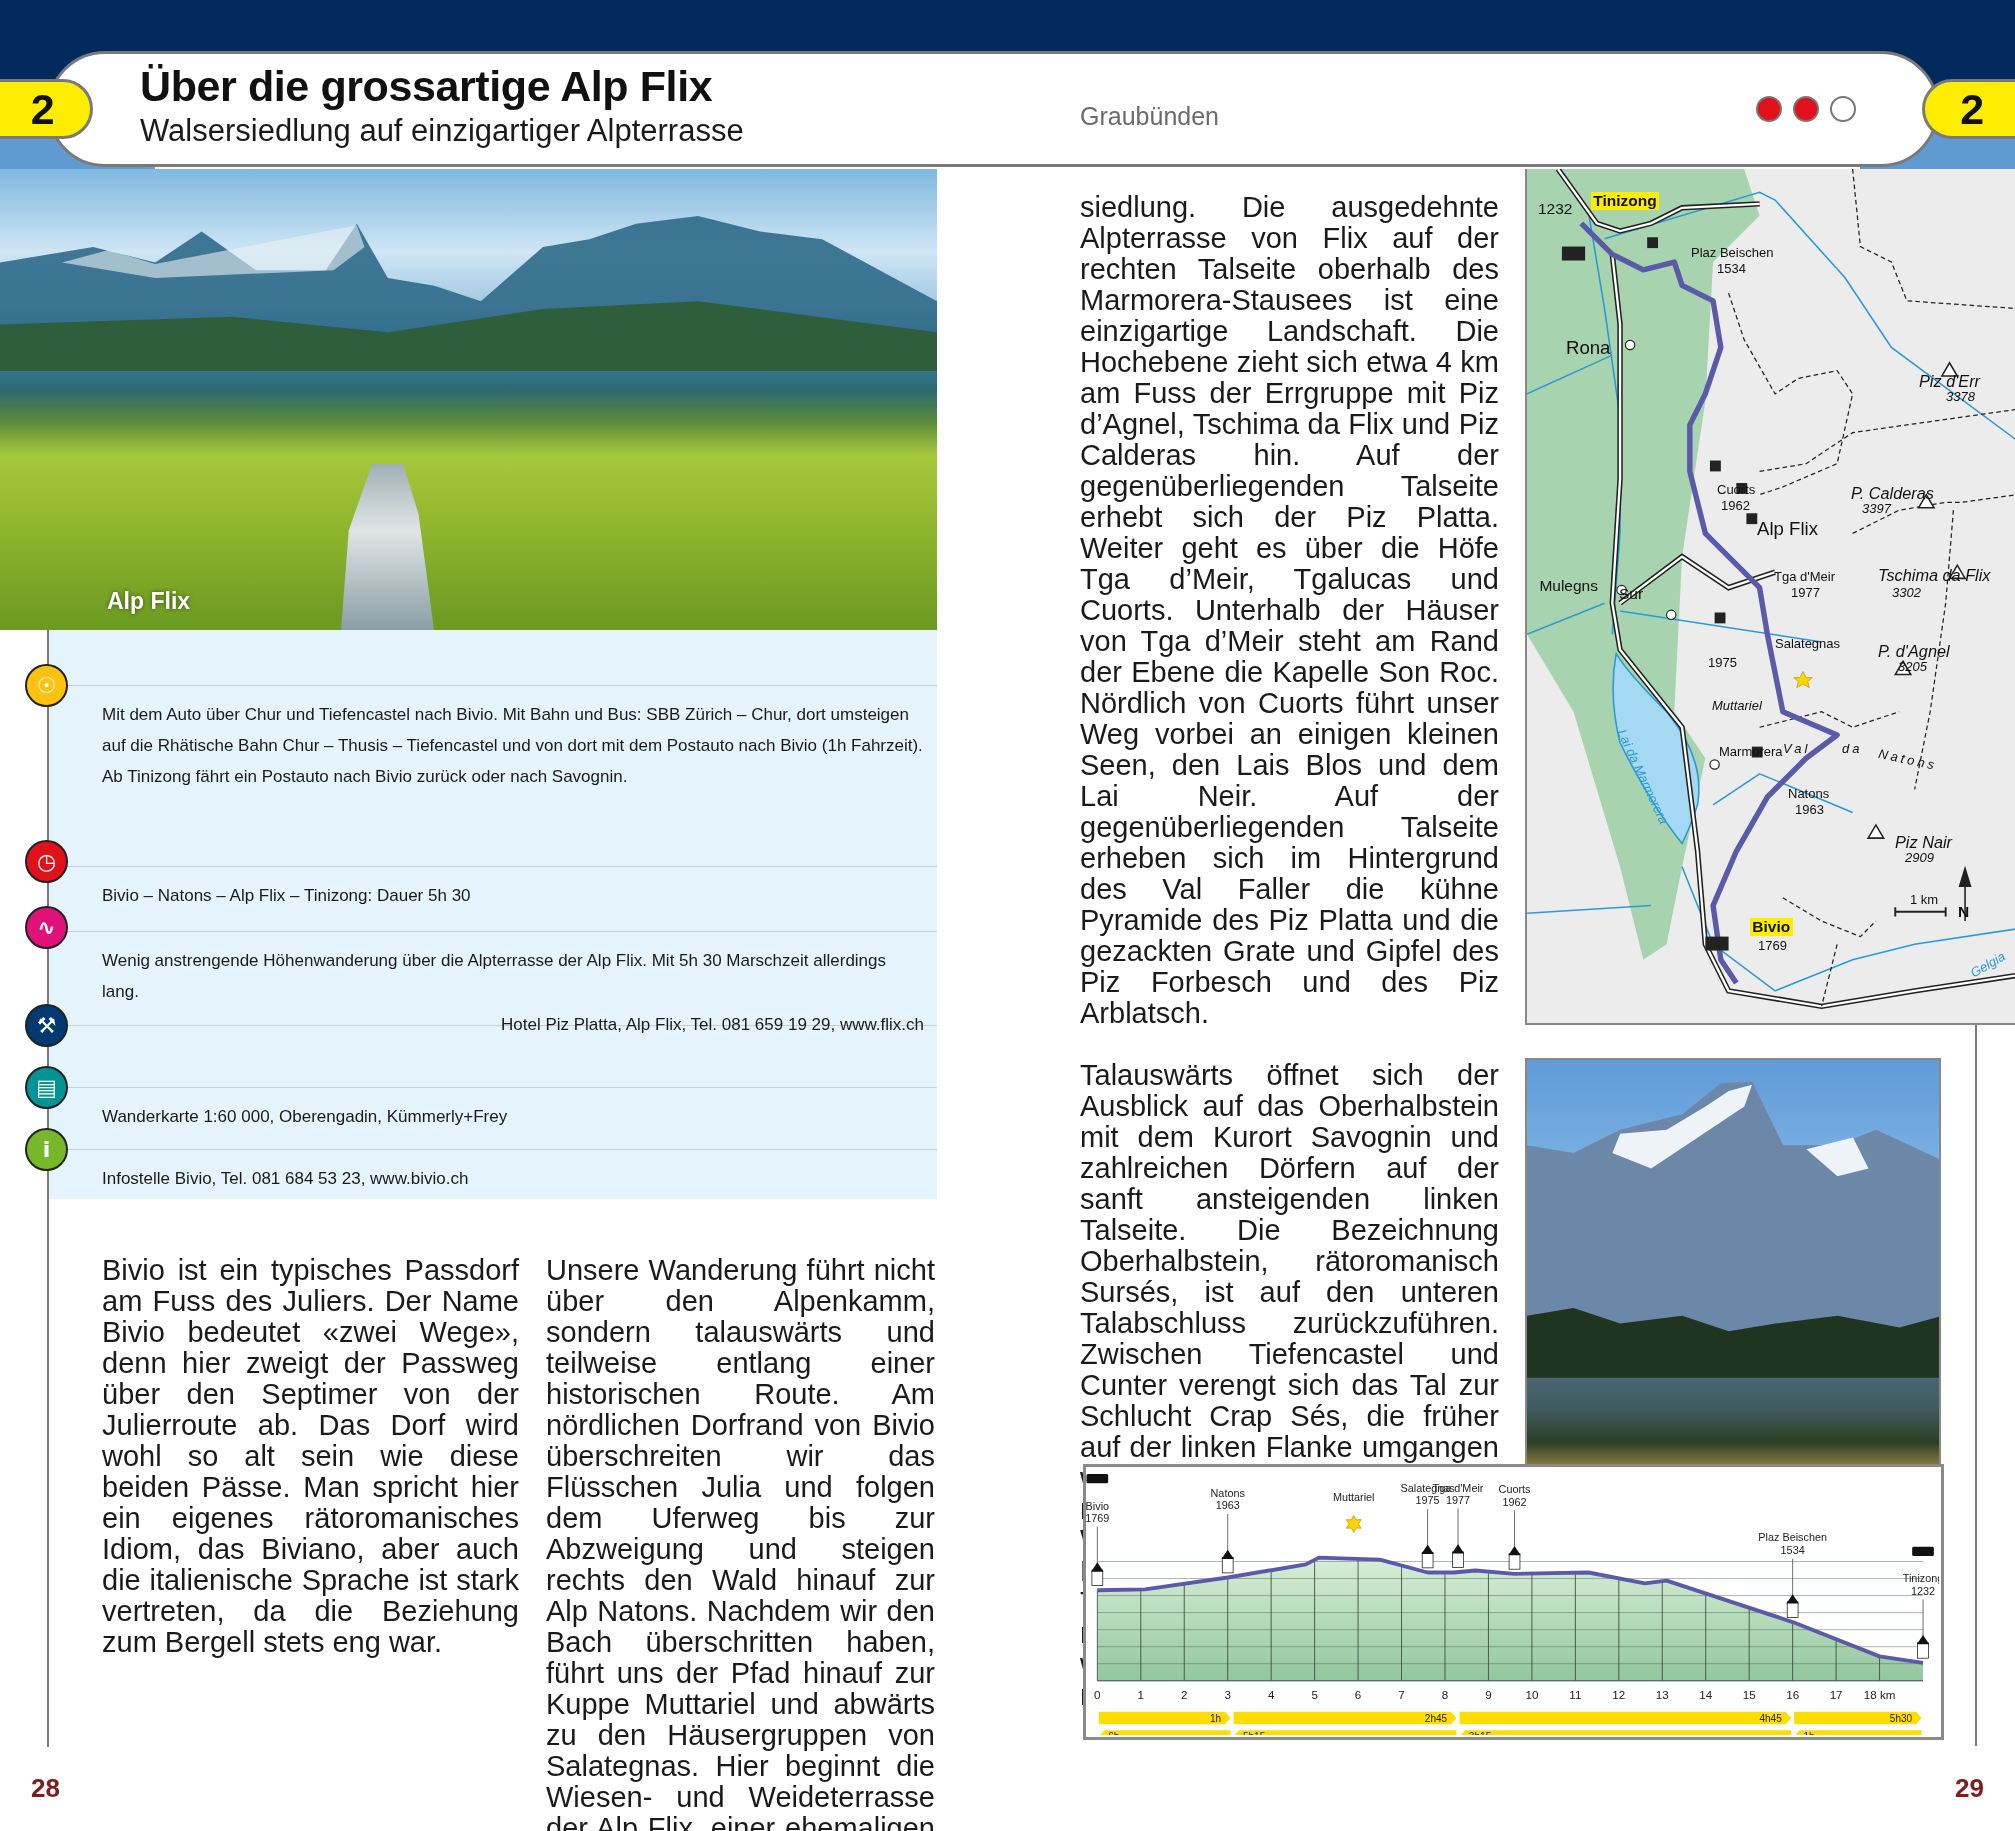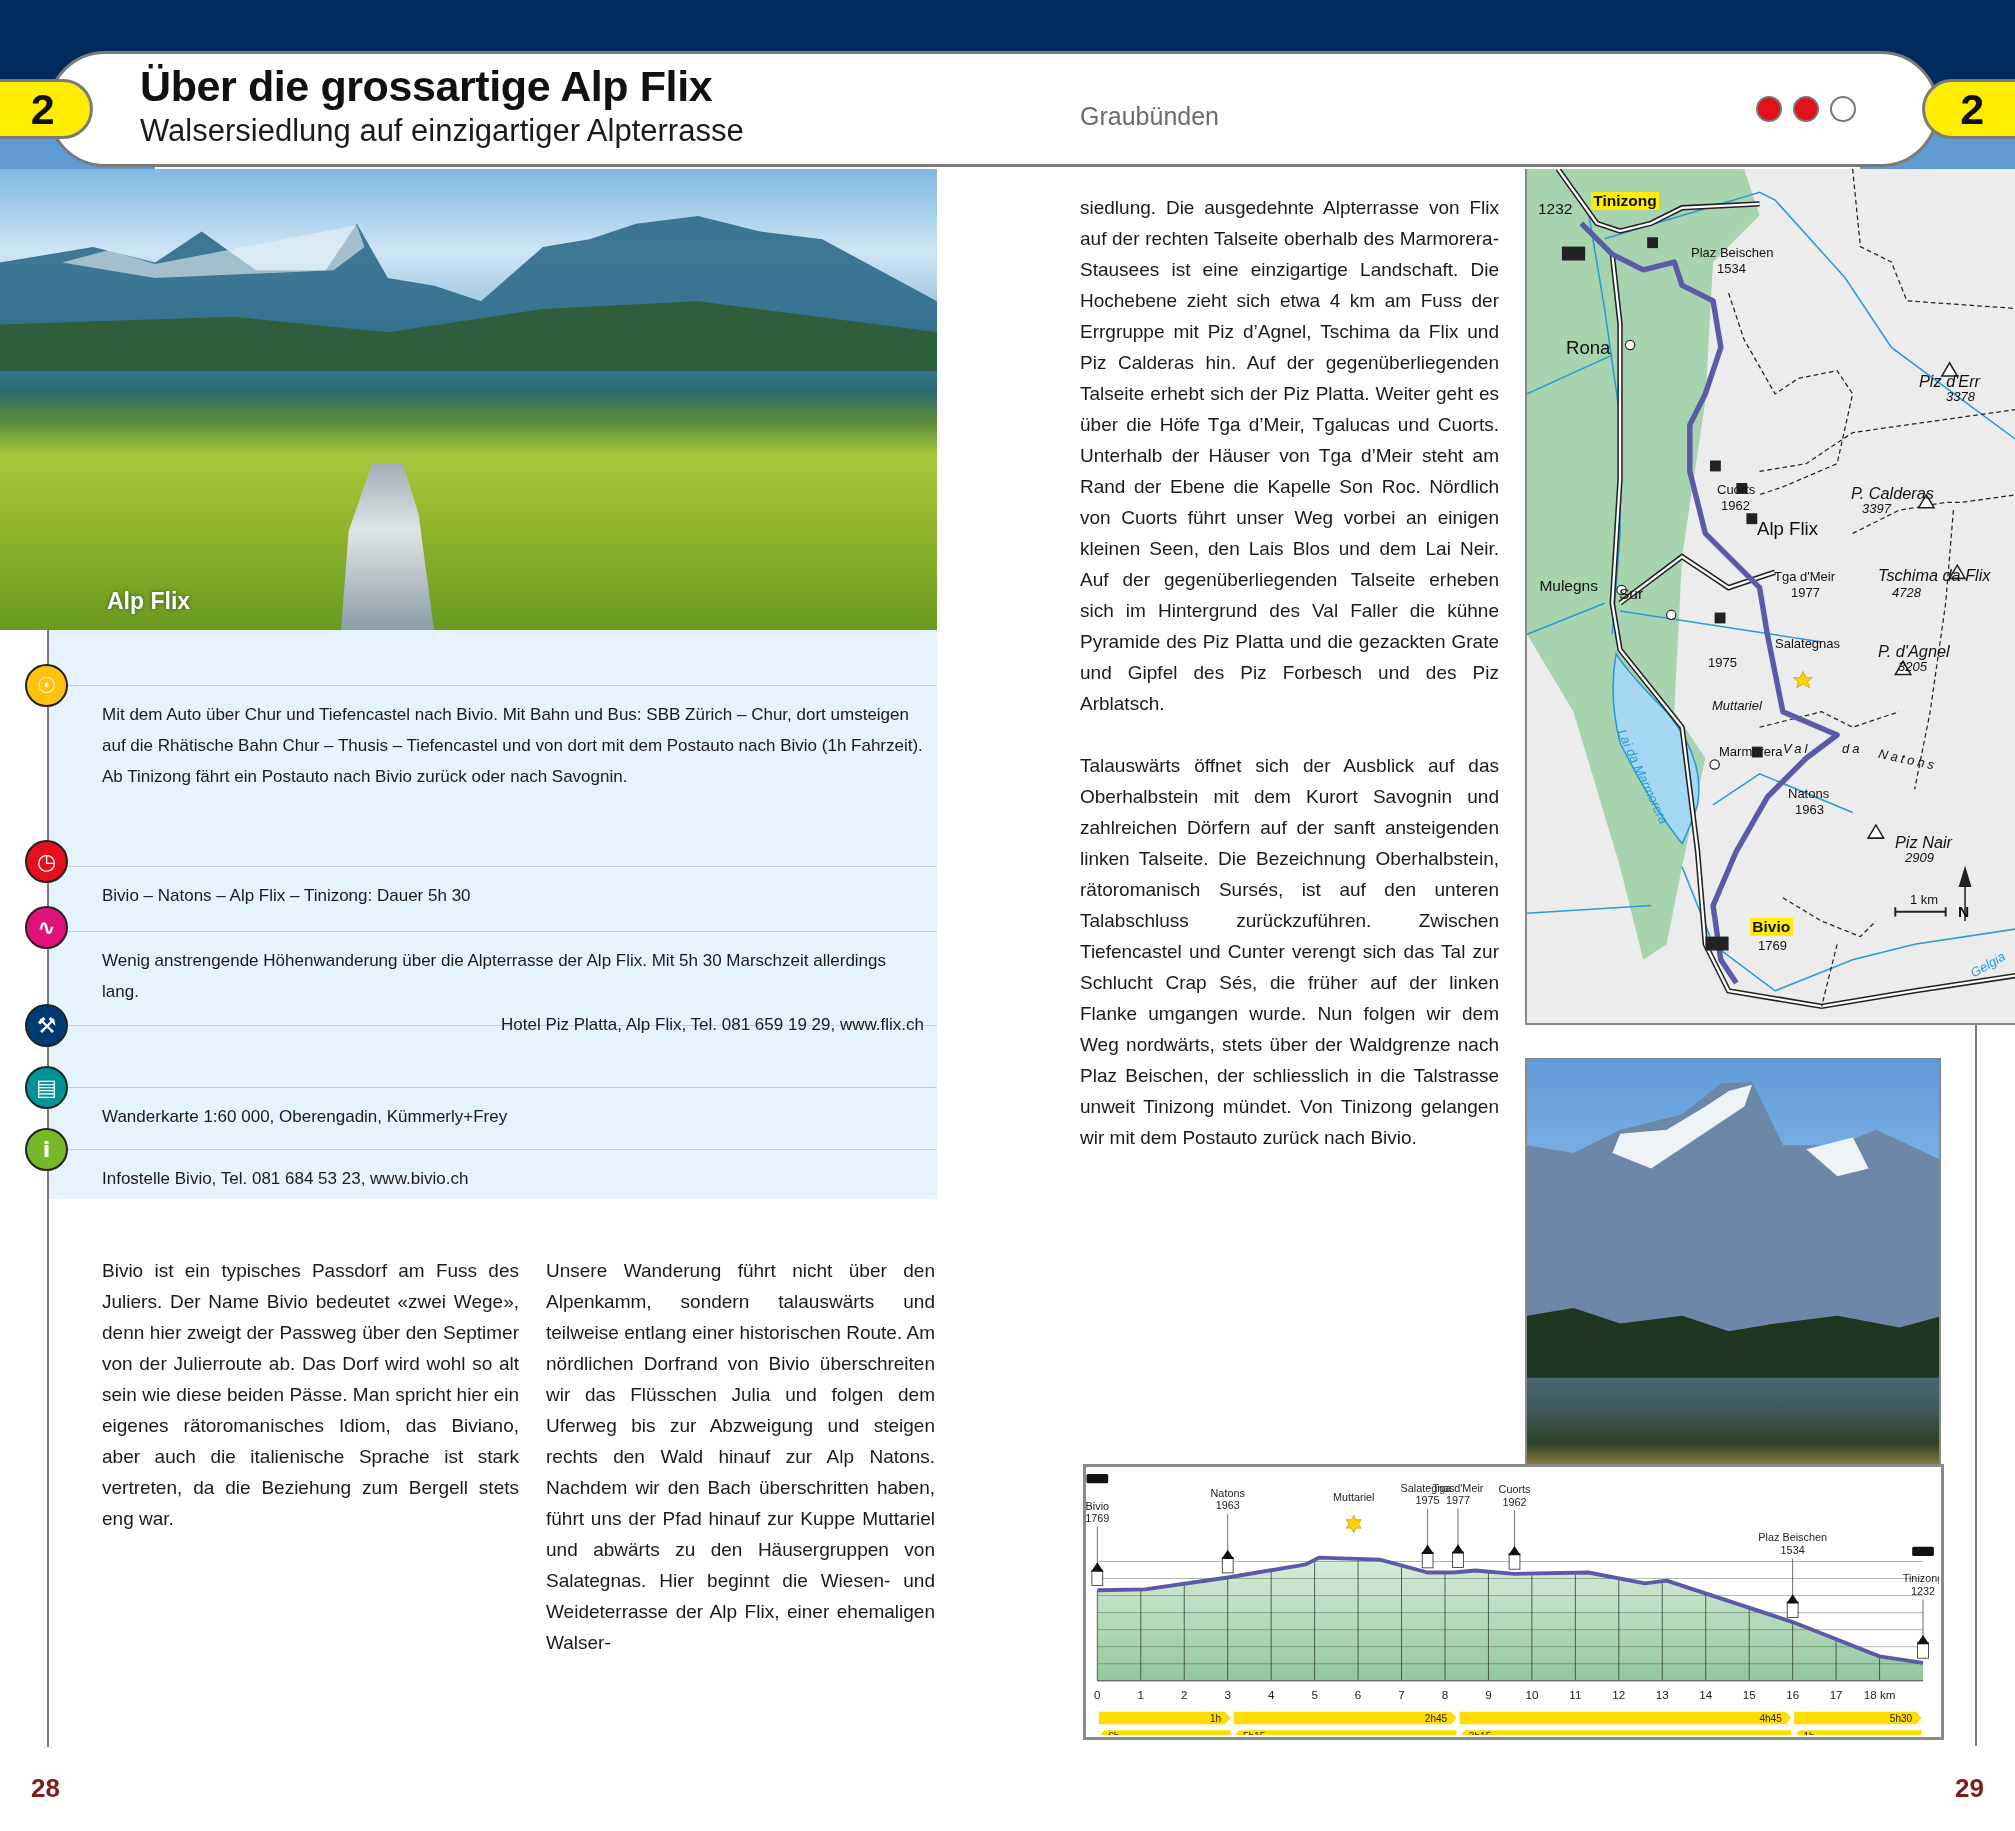--- a/index.html
+++ b/index.html
@@ -57,21 +57,21 @@
   .info-row { position: absolute; left: 48px; width: 889px; border-top: 1.6px solid #c8cfd4; }
   .info-text { position: absolute; left: 102px; font-family: "Liberation Sans", sans-serif; font-size: 17px; line-height: 31px; color: #1a1a1a; width: 822px; }
   .timeline { position: absolute; left: 47px; top: 630px; width: 2.3px; height: 1117px; background: #7a7a7a; }
   .info-icon {
     position: absolute; left: 25px; width: 43px; height: 43px; border-radius: 50%;
     border: 2.3px solid #222; display: flex; align-items: center; justify-content: center;
     color: #fff; font-weight: bold; font-family: "DejaVu Sans", sans-serif; font-size: 22px;
   }
 
   
-  .col { position: absolute; font-family: "Liberation Sans", sans-serif; font-size: 19px; line-height: 31px; text-align: justify; color: #1a1a1a; }
+  .col { position: absolute; font-family: "Liberation Sans", sans-serif; font-size: 29px; line-height: 31px; text-align: justify; color: #1a1a1a; }
   .col p { margin-bottom: 31px; }
   .col p.lead { font-weight: bold; }
 
   
   .map { position: absolute; left: 1525px; top: 169px; width: 490px; height: 856px; background: #ececec; border-left: 2.3px solid #888; border-bottom: 2.3px solid #888; overflow: hidden; }
   .map svg { position: absolute; left: 0; top: 0; }
   .map-label { position: absolute; font-family: "Liberation Sans", sans-serif; font-size: 15.5px; color: #111; white-space: nowrap; }
   .map-label.it { font-style: italic; font-size: 16.3px; }
   .map-label.big { font-size: 18.6px; }
   .map-label.hl { background: #ffed00; font-weight: bold; padding: 0 2.3px; }
@@ -241,21 +241,21 @@
   <div class="map-label it" style="left:392px; top:203px">Piz d'Err</div>
   <div class="map-label it sm" style="left:419px; top:220px">3378</div>
   <div class="map-label sm" style="left:190px; top:313px">Cuorts</div>
   <div class="map-label sm" style="left:194px; top:329px">1962</div>
   <div class="map-label it" style="left:324px; top:315px">P. Calderas</div>
   <div class="map-label it sm" style="left:335px; top:332px">3397</div>
   <div class="map-label big" style="left:230px; top:349px">Alp Flix</div>
   <div class="map-label sm" style="left:247px; top:400px">Tga d'Meir</div>
   <div class="map-label sm" style="left:264px; top:416px">1977</div>
   <div class="map-label it" style="left:351px; top:397px">Tschima da Flix</div>
-  <div class="map-label it sm" style="left:365px; top:416px">4728</div>
+  <div class="map-label it sm" style="left:365px; top:416px">3302</div>
   <div class="map-label" style="left:12.4px; top:408px">Mulegns</div>
   <div class="map-label" style="left:92px; top:416px">Sur</div>
   <div class="map-label sm" style="left:248px; top:467px">Salategnas</div>
   <div class="map-label sm" style="left:181px; top:486px">1975</div>
   <div class="map-label it" style="left:351px; top:473px">P. d'Agnel</div>
   <div class="map-label it sm" style="left:371px; top:490px">3205</div>
   <div class="map-label it sm" style="left:185px; top:529px">Muttariel</div>
   <div class="map-label water" style="left:101px; top:558px; transform: rotate(65deg); transform-origin:left top;">Lai da Marmorera</div>
   <div class="map-label sm" style="left:192px; top:575px">Marmorera</div>
   <div class="map-label it sm" style="left:256px; top:572px; letter-spacing:3.1px">Val</div>

